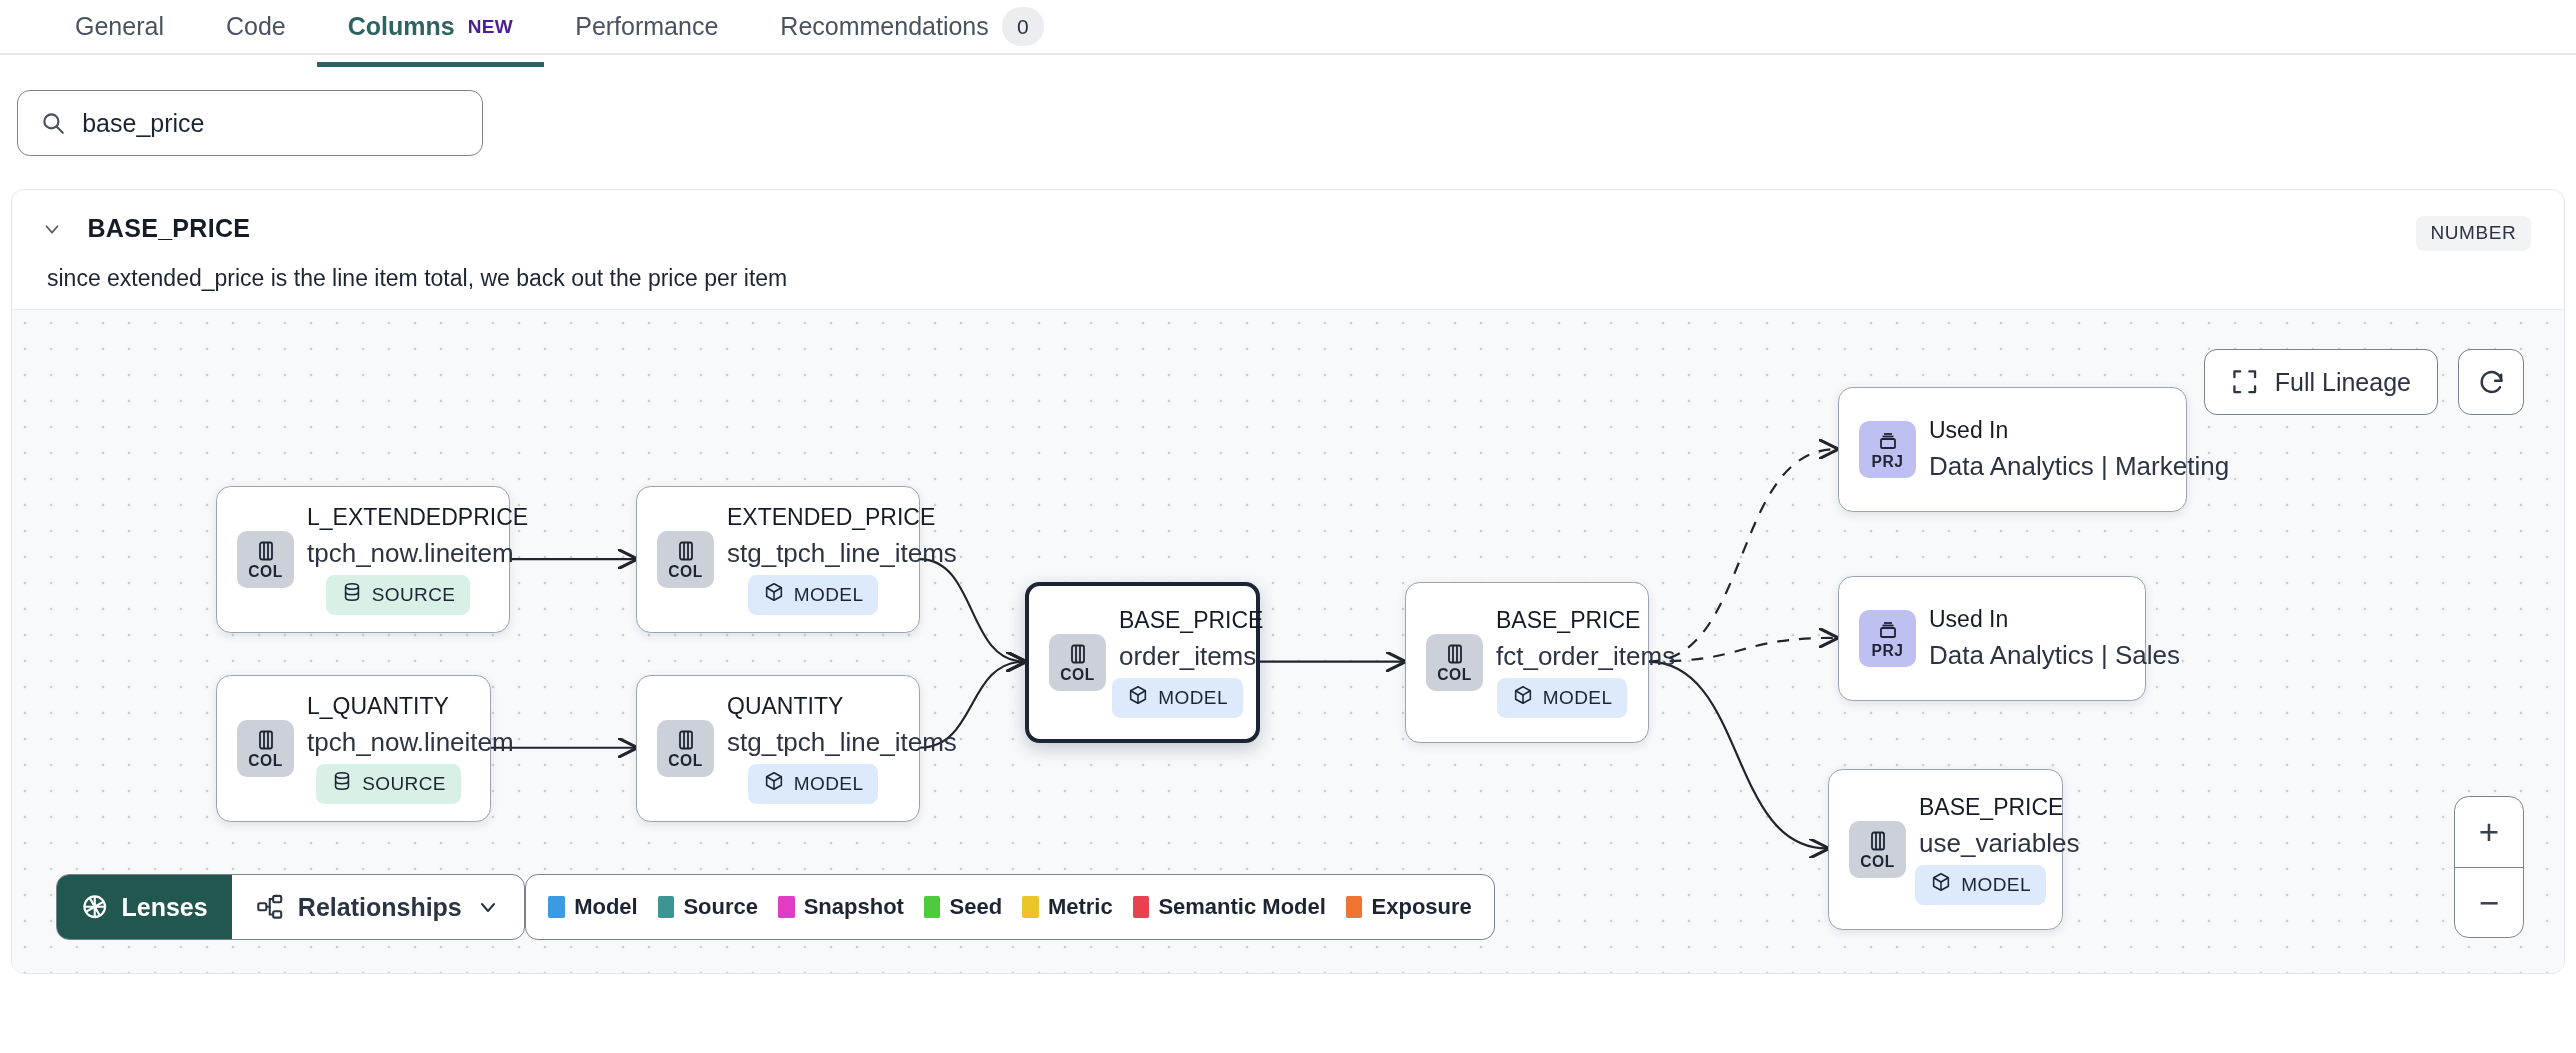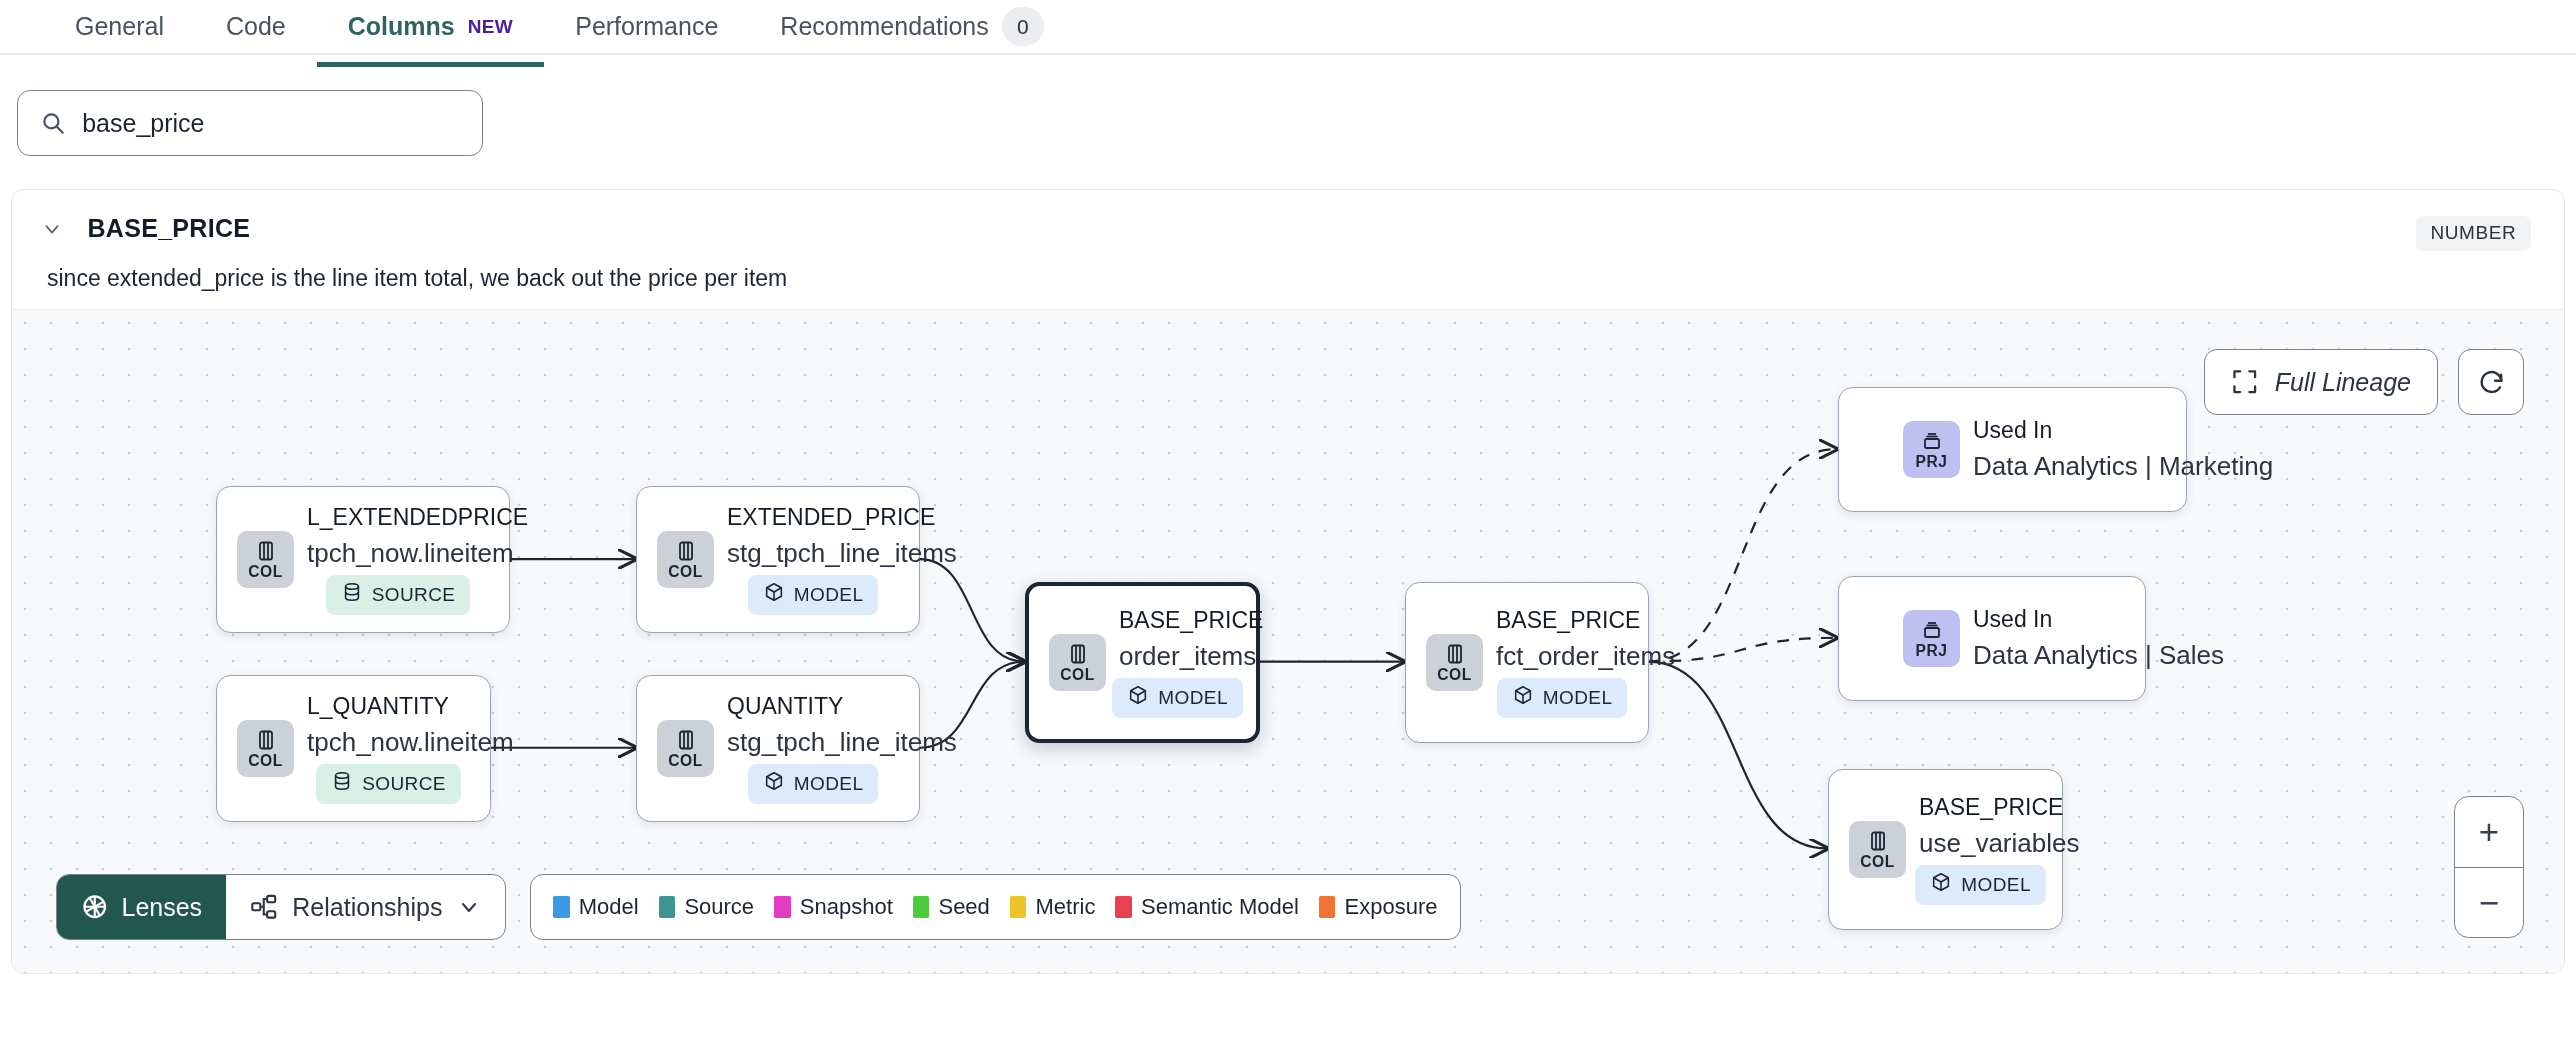--- a/index.html
+++ b/index.html
@@ -164,21 +164,21 @@
     border-radius: 10px;
     background: #ccd1d9;
     display: flex;
     flex-direction: column;
     align-items: center;
     justify-content: center;
     gap: 0.9px;
     flex: 0 0 auto;
     margin-right: 13px;
   }
-  .node-icon.prj { background: #bdc0f0; margin-left: 44px; }
+  .node-icon.prj { background: #bdc0f0; }
   .node-icon span {
     font-size: 15.6px;
     font-weight: bold;
     color: #1d2433;
     letter-spacing: 0.5px;
     line-height: 1;
   }
   .node-body { display: flex; flex-direction: column; gap: 6.4px; min-width: 0; }
   .node-title {
     font-size: 23px;
@@ -205,21 +205,21 @@
     white-space: nowrap;
   }
   .tag.model  { background: #ddeafc; }
   .tag.source { background: #d9f0e6; }
   .node-body.centered .tag { align-self: center; }
 
   
   .ctl-topright {
     position: absolute;
     top: 39px; right: 40px;
-    display: flex; gap: 20px; font-style: italic;
+    display: flex; gap: 20px;
   }
   .btn {
     background: #fff;
     border: 1.8px solid #7a8290;
     border-radius: 13px;
     height: 66px;
     display: flex;
     align-items: center;
     gap: 16.5px;
     padding: 0 26px;
@@ -246,21 +246,21 @@
     color: #39414f;
     cursor: pointer;
   }
   .zoom-btn + .zoom-btn { border-top: 1.8px solid #7a8290; }
 
   .ctl-bottomleft {
     position: absolute;
     left: 44px; bottom: 33px;
     display: flex;
     align-items: center;
-    gap: 24px;
+    font-weight: bold;
   }
   .seg {
     display: flex;
     height: 66px;
     border-radius: 13px;
     overflow: hidden;
     border: 1.8px solid #7a8290;
     background: #fff;
   }
   .seg-lenses {

